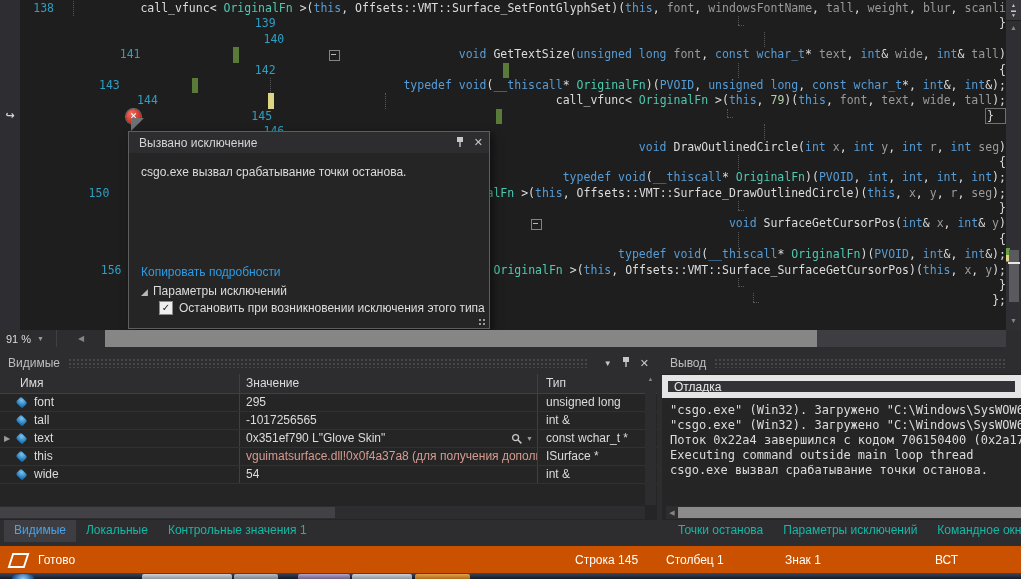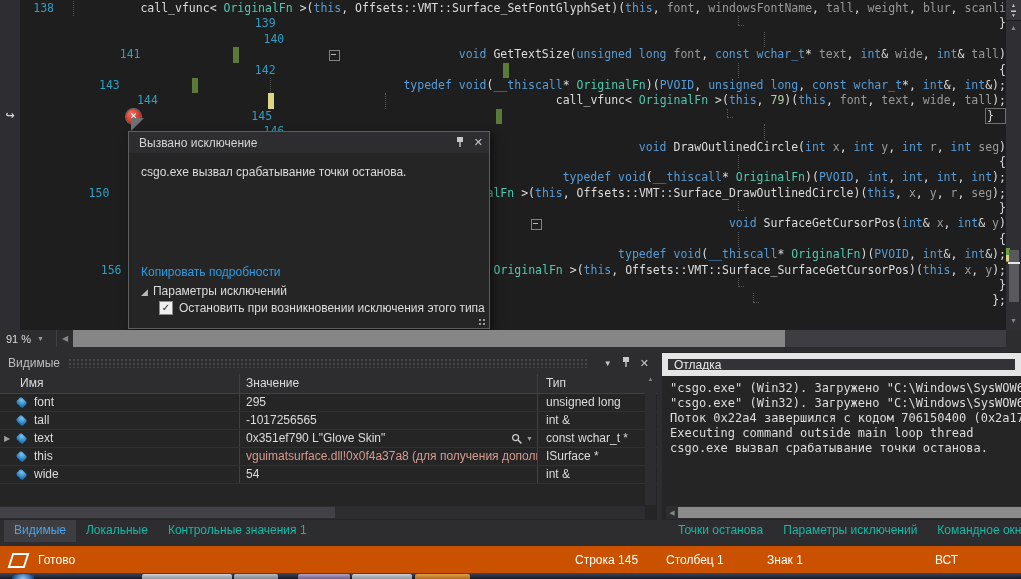--- a/index.html
+++ b/index.html
@@ -49,21 +49,21 @@
   .plink{color:#2d9ce5;position:absolute;left:12px;}
   #popup-copy{top:112px;}
   #popup-group{position:absolute;left:12px;top:131px;color:#dcdcdc;}
   #popup-group .tri{color:#b8b8b8;font-size:9px;margin-right:5px;}
   #popup-check-row{position:absolute;left:30px;top:148px;display:flex;align-items:center;}
   #popup-checkbox{width:12px;height:12px;background:#efefef;border:1px solid #8a8a8a;color:#222;
     font:bold 10px "DejaVu Sans",sans-serif;line-height:11px;text-align:center;margin-right:6px;}
   #popup-grip{position:absolute;right:2px;bottom:2px;width:9px;height:9px;
     background:radial-gradient(circle,#9a9a9a 1px,transparent 1.2px);background-size:4px 4px;}
   
-  #hrow{position:absolute;left:0;top:330px;width:1006px;height:17px;background:#2d2d30;display:flex;align-items:stretch;}
+  #hrow{position:absolute;left:0;top:330px;width:1006px;height:17px;background:#2d2d30;display:flex;align-items:stretch;gap:16px;}
   #zoombox{width:50px;background:#2d2d30;border-right:1px solid #3f3f46;display:flex;align-items:center;
     padding-left:6px;font-size:11px;color:#dcdcdc;}
   #zoombox .car{margin-left:6px;font-size:7px;color:#999;}
   .harrow{width:16px;display:flex;align-items:center;justify-content:center;color:#858585;font-size:8px;}
   #htrack{flex:1;background:#3e3e42;position:relative;}
   #hthumb{position:absolute;left:0;top:0;bottom:0;width:712px;background:#868686;}
   
   .panel{position:absolute;top:352px;height:168px;background:#252526;}
   #watch{left:0;width:657px;}
   #output{left:662px;width:359px;}
@@ -101,21 +101,21 @@
   .tabstrip{position:absolute;top:520px;height:26px;display:flex;align-items:flex-start;background:#2d2d30;}
   #tabs-left{left:0;width:657px;padding-left:4px;}
   #tabs-right{left:662px;width:359px;padding-left:6px;}
   .tab{padding:3px 10px 5px 10px;color:#14b8a6;white-space:nowrap;}
   .tab.active{background:#3e3e42;color:#4aa3e8;}
   
   #statusbar{position:absolute;left:0;top:546px;width:1021px;height:27px;background:#ca5100;color:#fff;}
   #status-icon{position:absolute;left:10px;top:7px;width:13px;height:11px;border:2px solid #fff;transform:skewX(-18deg);}
   .st{position:absolute;top:7px;}
   #st-ready{left:38px;}
-  #st-line{left:575px;}#st-col{left:666px;}#st-char{left:767px;}#st-ins{left:935px;}
+  #st-line{left:575px;}#st-col{left:666px;}#st-char{left:785px;}#st-ins{left:935px;}
   
   #taskbar{position:absolute;left:0;top:573px;width:1021px;height:6px;background:linear-gradient(#3a4860,#141a24);}
   .tb{position:absolute;top:1px;height:5px;border-radius:2px 2px 0 0;}
   #tb-orb{left:12px;width:22px;background:radial-gradient(circle at 50% 120%,#9fd4ff,#2b5f9e 70%,#15304f);border-radius:50% 50% 0 0;}
   #tb-b1{left:142px;width:90px;background:linear-gradient(#cdd2d8,#8e959d);}
   #tb-b2{left:234px;width:44px;background:linear-gradient(#b9bfc6,#7d848c);}
   #tb-b3{left:298px;width:52px;background:linear-gradient(#b3a6c9,#6d5f86);}
   #tb-b4{left:352px;width:60px;background:linear-gradient(#ccd1d7,#8e959d);}
   #tb-b5{left:415px;width:55px;background:linear-gradient(#e0a24a,#b06a1a);}
 </style>
@@ -410,20 +410,24 @@
       </div>
     <div id="watch-vscroll">
       <div class="sc-arrow" style="top:2px;width:11px;font-size:6px">▲</div>
     </div>
     <div id="watch-hscroll">
       <div id="watch-hthumb"></div>
     </div>
   </div>
 
   <div id="output" class="panel">
+    <div class="ptitle">
+      <span>Вывод</span>
+      <span class="dots"></span>
+    </div>
     <div id="out-toolbar">
       <span id="out-combo">
         <span>Отладка</span>
       </span>
     </div>
     <div id="out-text">"csgo.exe" (Win32). Загружено "C:\Windows\SysWOW6
 "csgo.exe" (Win32). Загружено "C:\Windows\SysWOW6
 Поток 0x22a4 завершился с кодом 706150400 (0x2a17
 Executing command outside main loop thread
 csgo.exe вызвал срабатывание точки останова.</div>

